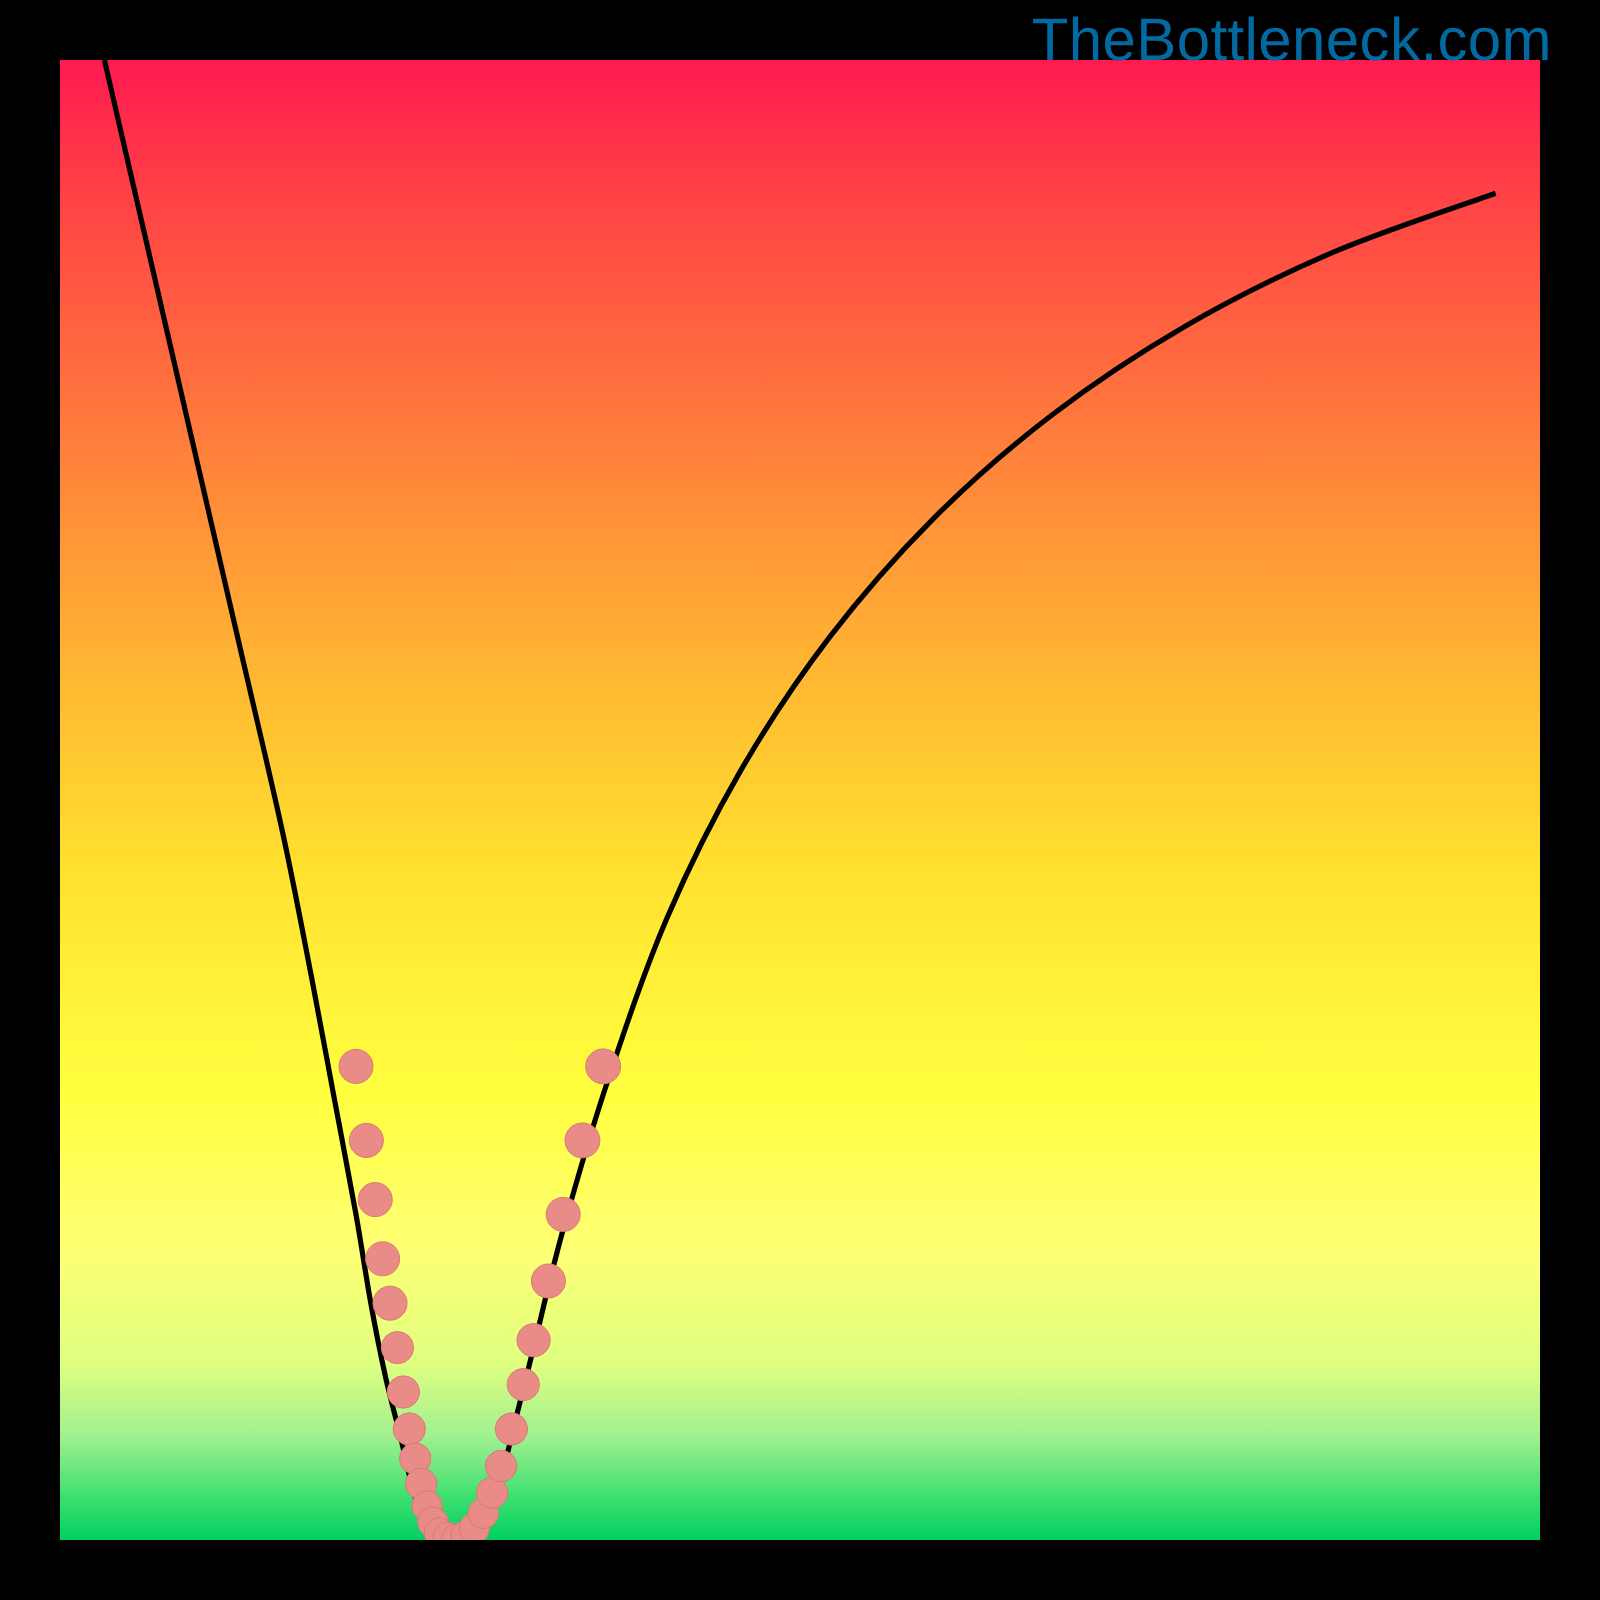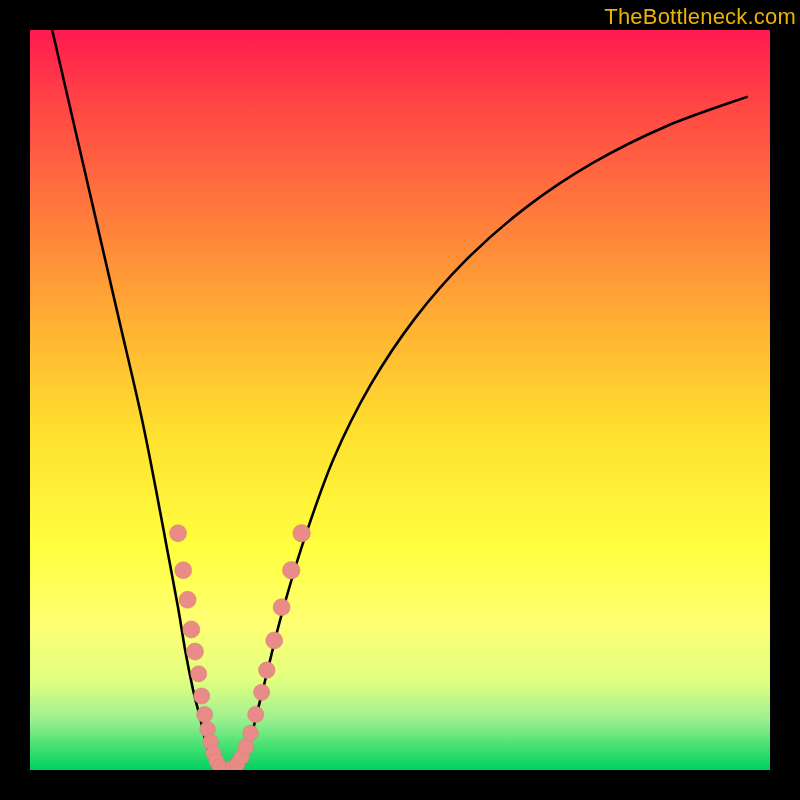--- a/index.html
+++ b/index.html
@@ -34,24 +34,24 @@
       #ffff73 80%,
       #e0ff80 88%,
       #a0f090 93%,
       #40e070 97%,
       #00d060 100%
     );
   }
   .watermark {
     position: absolute;
     top: 4px;
-    right: 4px;
+    right: 24px;
     font-family: Arial, Helvetica, sans-serif;
-    font-size: 22px;
-    color: #eab308;
+    font-size: 30px;
+    color: #0369a1;
     letter-spacing: 0.2px;
     user-select: none;
   }
   svg {
     position: absolute;
     left: 0;
     top: 0;
   }
 </style>
 </head>

